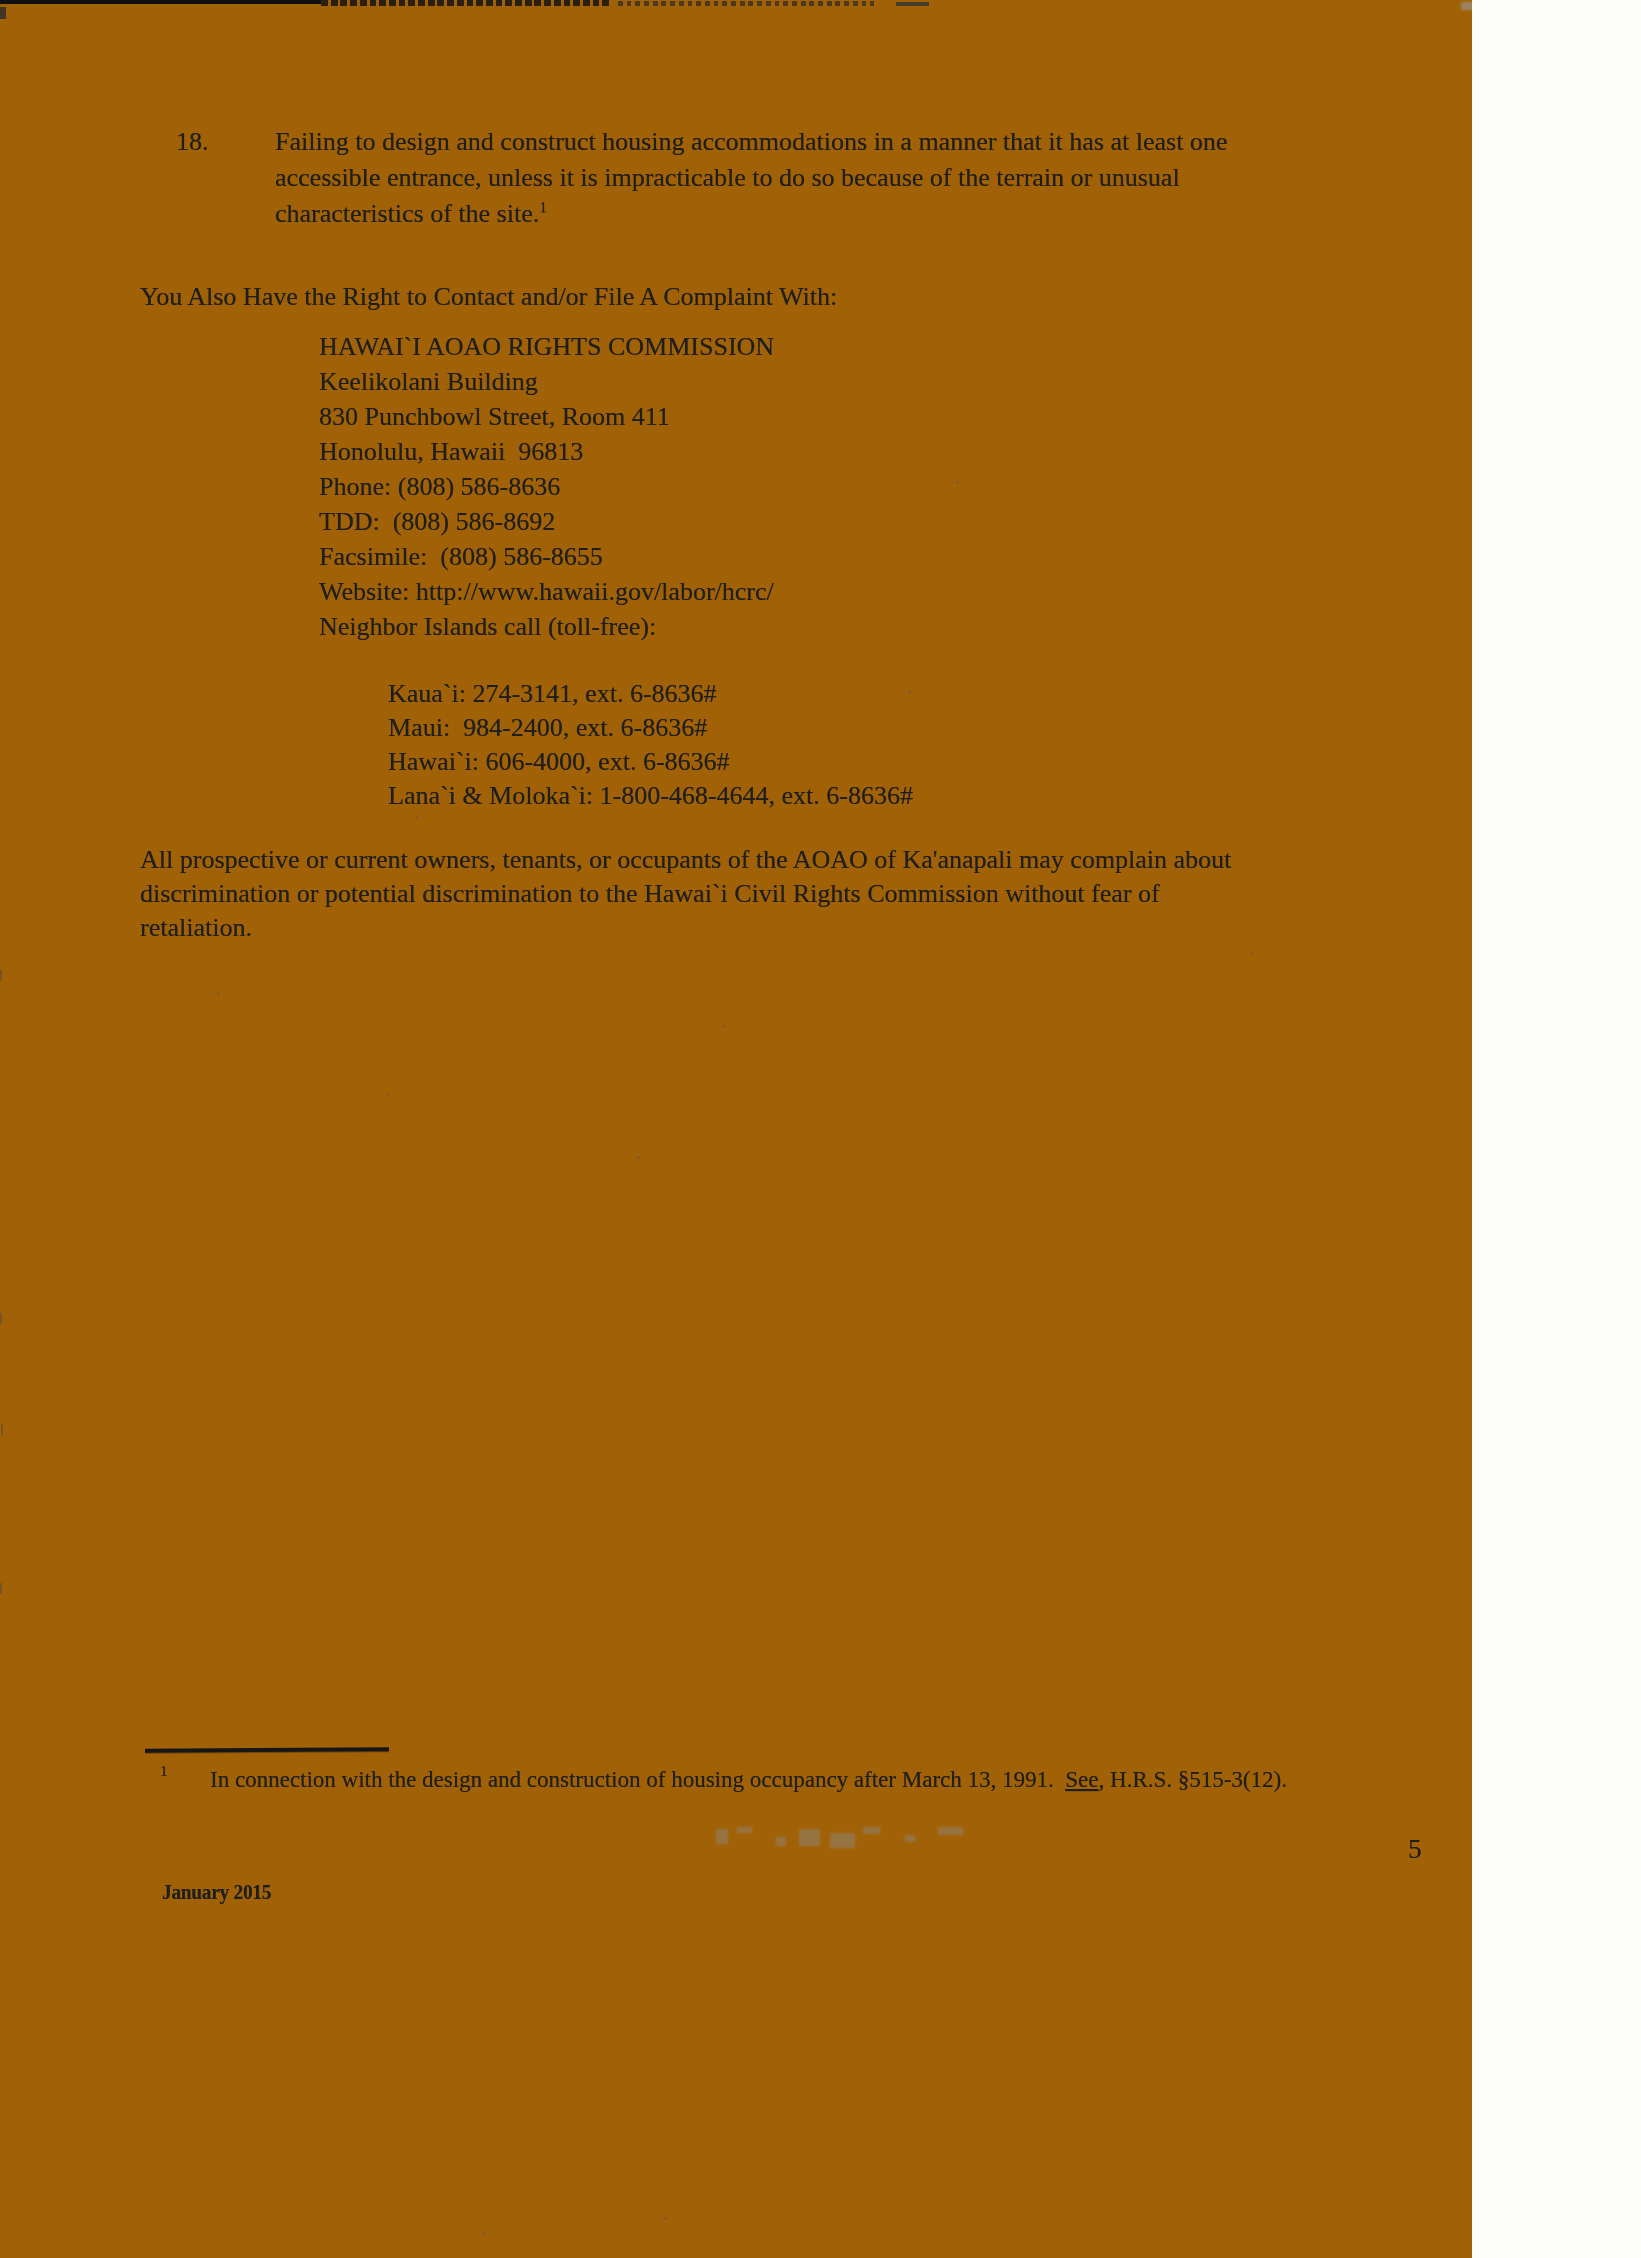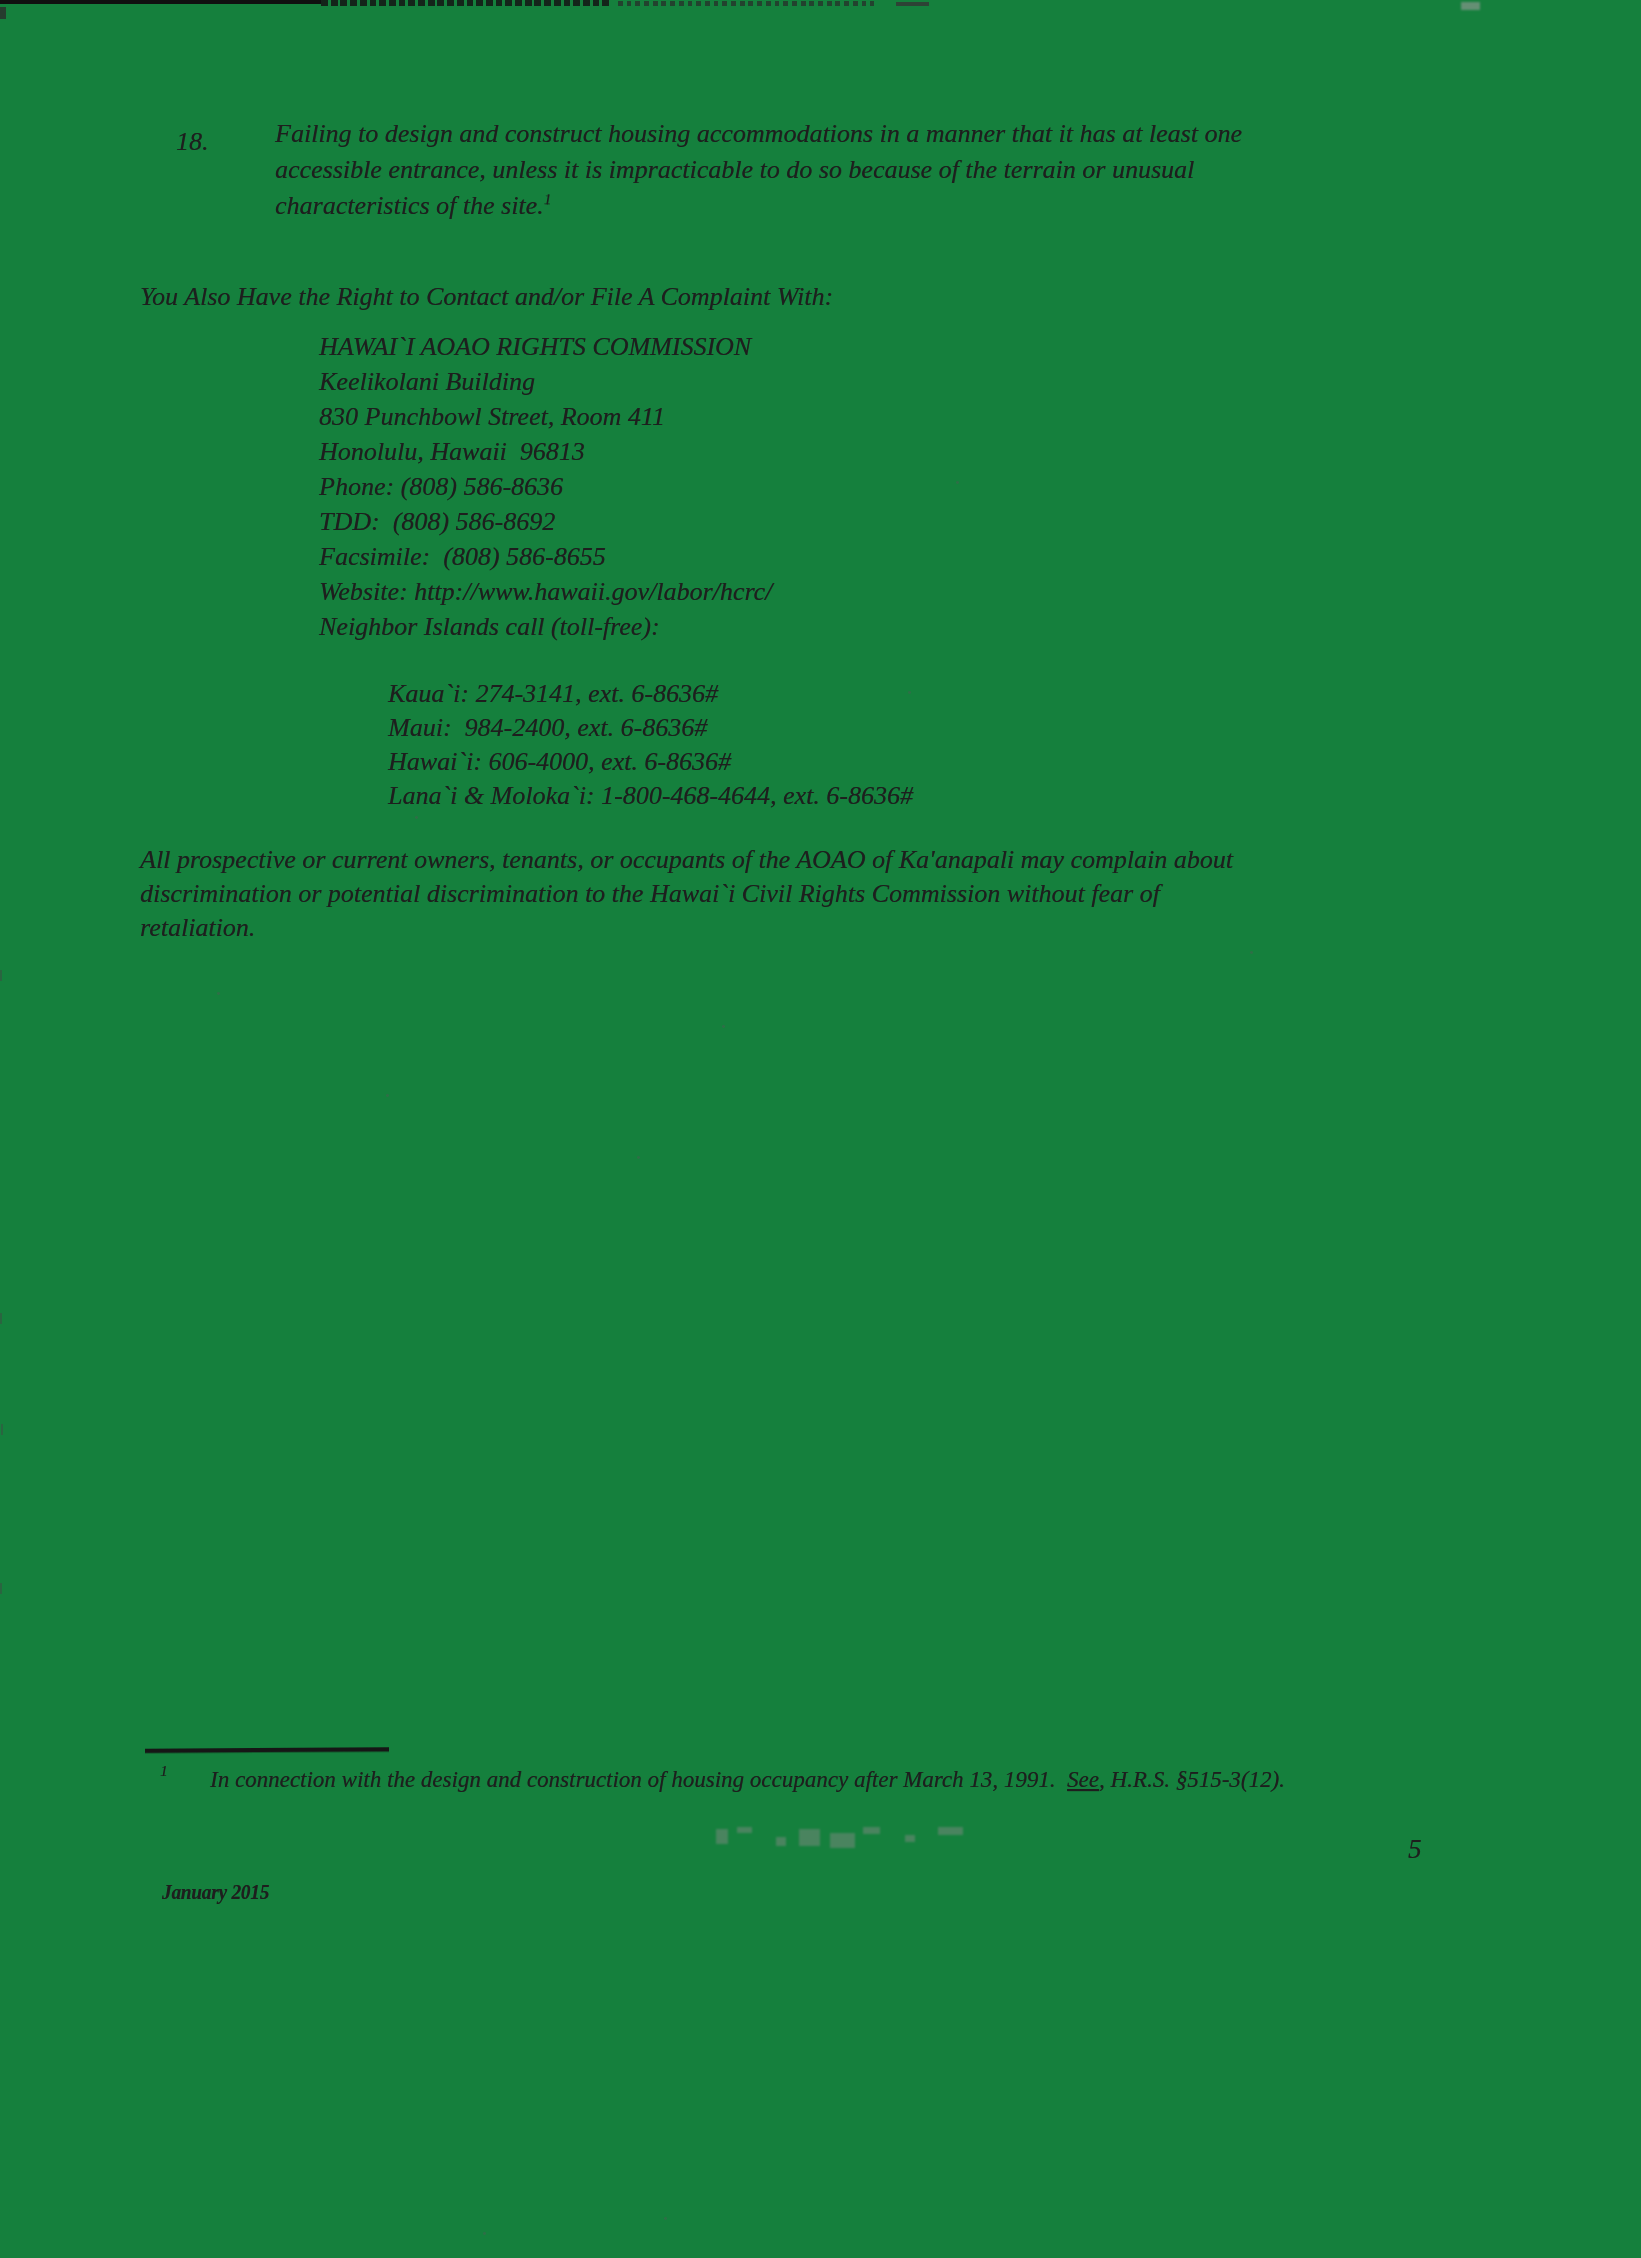--- a/index.html
+++ b/index.html
@@ -2,43 +2,42 @@
 <html><head>
 <meta charset="utf-8">
 <style>
   html, body {
     margin: 0;
     padding: 0;
     background: #fdfdfc;
   }
   .page {
     position: relative;
-    width: 1641px;
+    width: 1472px;
     height: 2258px;
-    background: #15803d;
+    background: #a16207;
     overflow: hidden;
     font-family: "Liberation Serif", serif;
     color: #1e1e1e;
-    font-style: italic;
   }
   .ink {
     text-shadow: 0.3px 0.3px 0.4px rgba(25,25,25,0.55);
     color: #1e1e1e;
   }
   .ln { white-space: pre; }
 
   
   .item18-num {
     position: absolute;
     left: 176px; top: 124px;
     font-size: 26px; line-height: 36px;
   }
   .item18-text {
     position: absolute;
-    left: 275px; top: 116px;
+    left: 275px; top: 124px;
     font-size: 26px; line-height: 36px;
   }
   .fnref {
     font-size: 15.4px;
     vertical-align: 9.7px;
     line-height: 0;
   }
   .heading {
     position: absolute;
     left: 140px; top: 279px;

